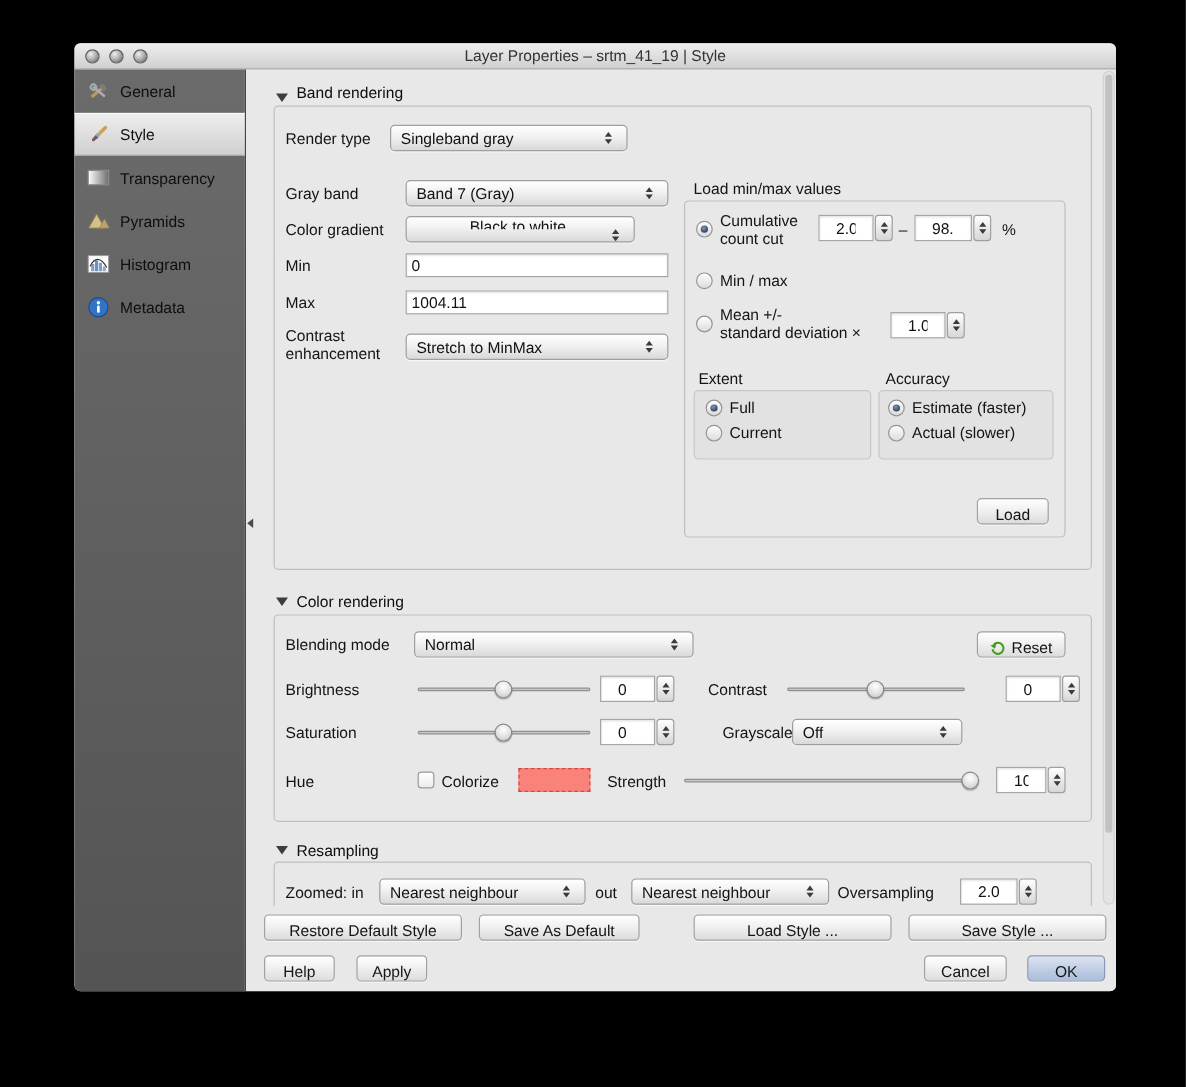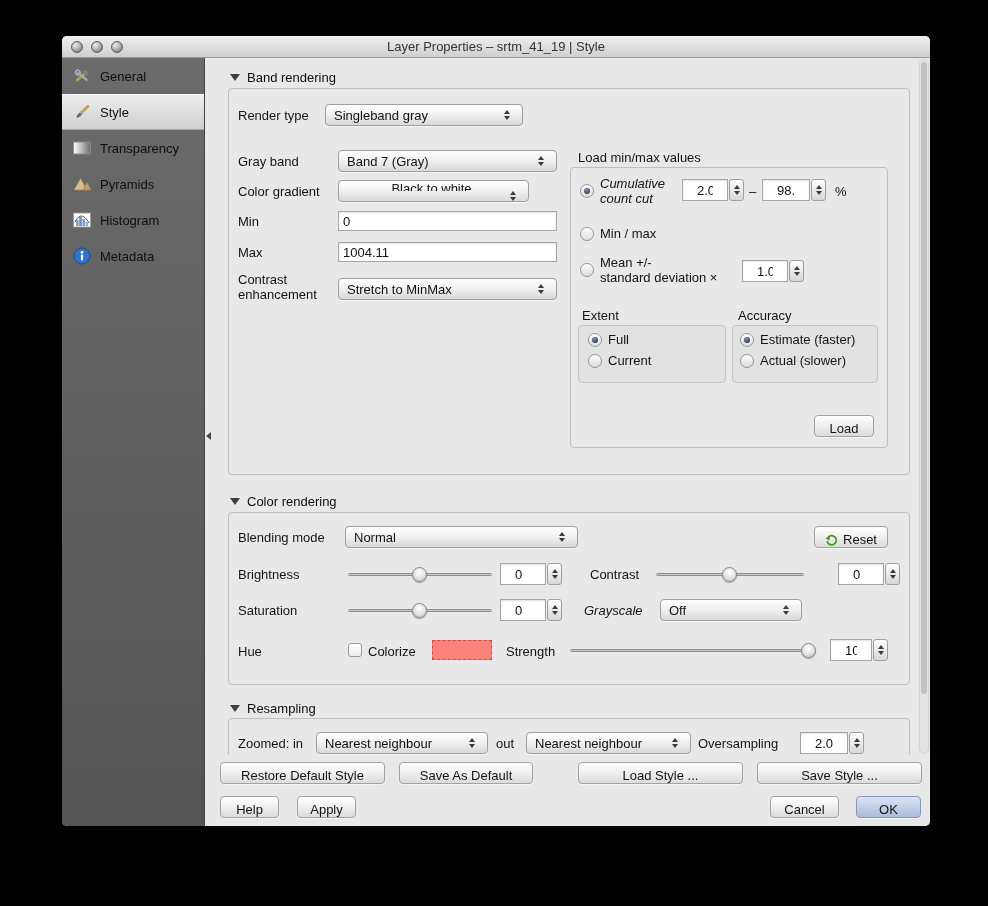--- a/index.html
+++ b/index.html
@@ -175,21 +175,21 @@
       </span>
       <span class="side-label">Metadata</span>
     </div>
   </div>
 
   <div class="content">
     <span class="collapse-arrow"></span>
 
     <div class="scrollview">
 
-      <div class="sec-title" style="left:25px; top:12px;">
+      <div class="sec-title" style="left:25px; top:12px;align-items:flex-end;">
         <span class="disclosure"></span>
         <span>Band rendering</span>
       </div>
       <div class="groupbox" style="left:23px; top:30px; width:682px; height:387px;"></div>
 
       <span class="lbl" style="left:33px; top:50px;">Render type</span>
       <div class="popup" style="left:120px; top:46px; width:198px;">
         <span class="ptext">Singleband gray</span>
         <span class="arrows">
             <i class="au"></i>
@@ -231,21 +231,21 @@
             <i class="au"></i>
             <i class="ad"></i>
           </span>
       </div>
 
       <span class="lbl" style="left:373px; top:92px;">Load min/max values</span>
       <div class="groupbox" style="left:365px; top:109px; width:318px; height:281px;"></div>
 
       <div class="radio-row" style="left:375px; top:118px;">
         <span class="radio on"></span>
-        <span class="lbl2" style="position:static;font-style:italic;">
+        <span class="lbl2" style="position:static;">
           <span>Cumulative</span><br>
           <span>count cut</span>
         </span>
       </div>
       <div class="spin" style="left:477px; top:121px;">
         <input class="spinfield" style="width: 46px;" value="2.0">
         <span class="stepper">
             <i class="au"></i>
             <i class="ad"></i>
           </span>
@@ -363,21 +363,21 @@
         <span class="thumb" style="left:calc(50% - 8px);"></span>
       </div>
       <div class="spin" style="left:295px; top:541px;">
         <input class="spinfield" style="width: 46px;" value="0">
         <span class="stepper">
             <i class="au"></i>
             <i class="ad"></i>
           </span>
       </div>
 
-      <span class="lbl" style="left:379px; top:545px;font-style:italic;">Grayscale</span>
+      <span class="lbl" style="left:397px; top:545px;">Grayscale</span>
       <div class="popup" style="left:455px; top:541px; width:142px;">
         <span class="ptext">Off</span>
         <span class="arrows">
             <i class="au"></i>
             <i class="ad"></i>
           </span>
       </div>
 
       <span class="lbl" style="left:33px; top:586px;">Hue</span>
       <span class="checkbox" style="left:143px; top:585px;"></span>

